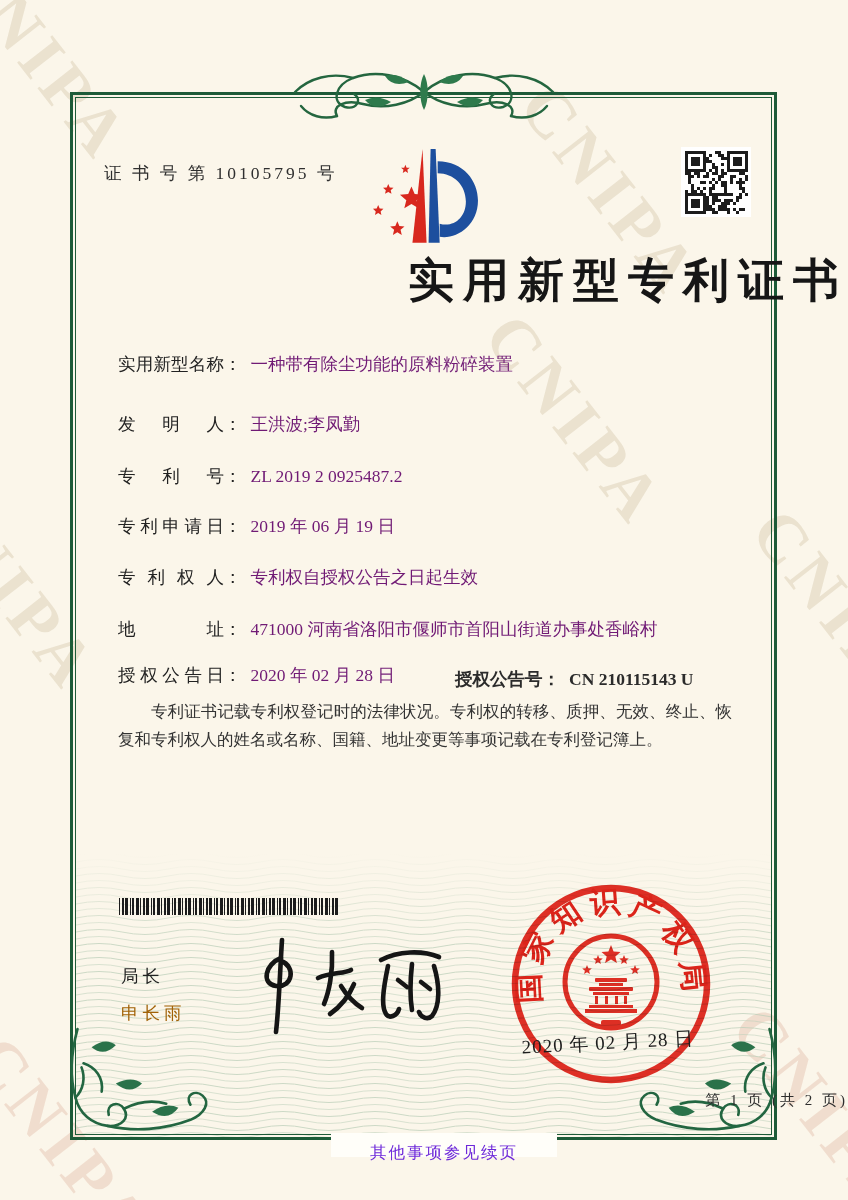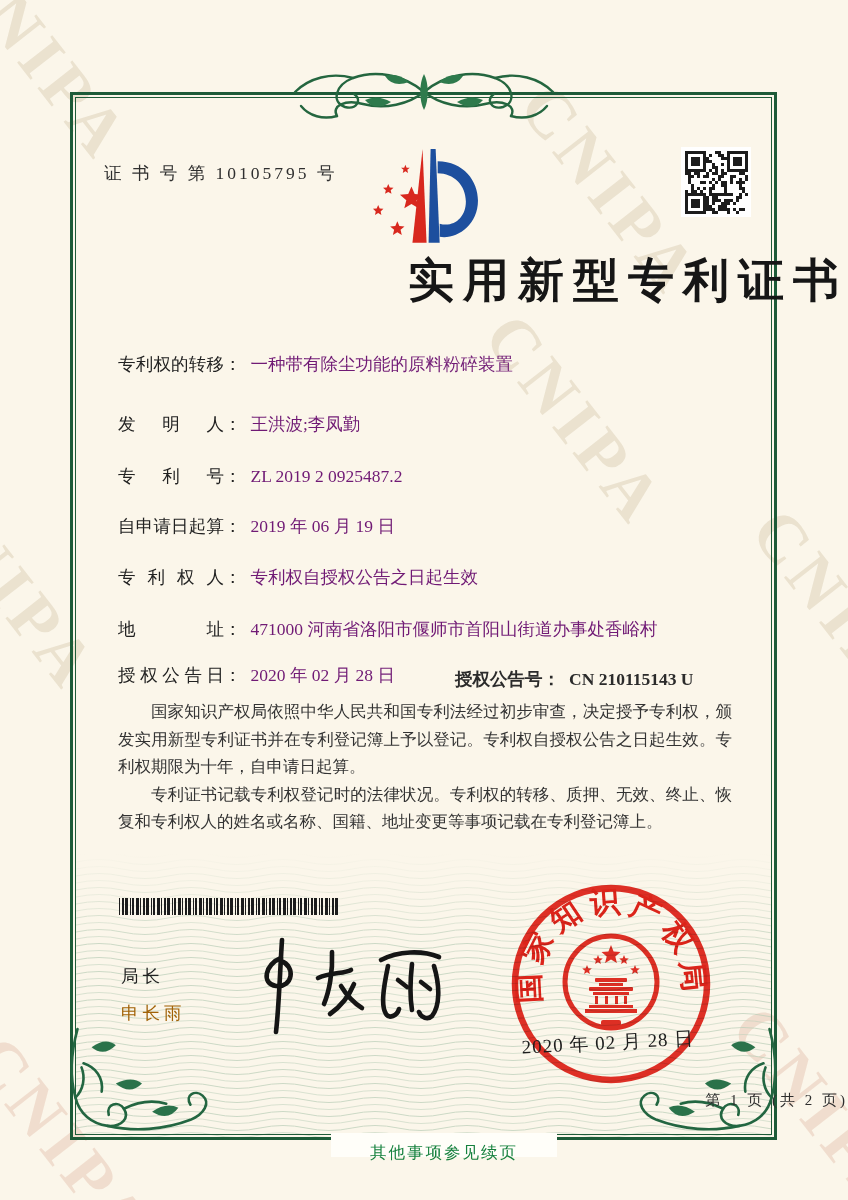--- a/index.html
+++ b/index.html
@@ -48,21 +48,21 @@
   .sig-title{position:absolute;left:121px;top:964px;font-size:17.5px;letter-spacing:4px;color:#222;}
   .sig-name{position:absolute;left:121px;top:1001px;font-size:17.5px;letter-spacing:4px;color:#a16207;}
   .signature{position:absolute;left:235px;top:928px;width:225px;height:118px;}
   .seal{position:absolute;left:508px;top:881px;width:206px;height:206px;mix-blend-mode:multiply;}
   .seal-date{position:absolute;left:520px;top:1030px;width:176px;text-align:center;
              font-size:19px;letter-spacing:1px;color:#1d1d1d;transform:rotate(-3deg);
              font-family:"Liberation Serif","DejaVu Serif",serif;}
   .page-num{position:absolute;left:0;top:1091px;width:100%;text-align:right;
             font-size:15px;letter-spacing:3px;color:#2e2e2e;}
   .note-box{position:absolute;left:331px;top:1133px;width:226px;height:24px;line-height:40px;
-            background:#fffef9;text-align:center;font-size:16.5px;letter-spacing:2px;color:#15803d;}
+            background:#fffef9;text-align:center;font-size:16.5px;letter-spacing:2px;color:#6d28d9;}
 
   .ornament-top{position:absolute;left:287px;top:58px;width:274px;height:78px;}
   .corner-bl{position:absolute;left:63px;top:1023px;width:152px;height:116px;}
   .corner-br{position:absolute;left:632px;top:1023px;width:152px;height:116px;}
 </style>
 </head>
 <body>
 
 <div class="page" data-name="patent-certificate-page">
 
@@ -405,53 +405,52 @@
         <rect x="34" y="64" width="3" height="3"></rect>
         <rect x="46" y="64" width="3" height="3"></rect>
         <rect x="55" y="64" width="3" height="3"></rect>
       </g>
   </svg>
 
   <div class="title" data-name="certificate-title">实用新型专利证书</div>
 
   <div class="fields" id="fields" data-name="field-list">
       <div class="frow" data-name="field-row" style="top: 352px;">
-      <span class="flabel" data-name="field-label">专利权的转移</span><span class="fcolon" data-name="field-colon">：</span><span class="fvalue" data-name="field-value">一种带有除尘功能的原料粉碎装置</span>
+      <span class="flabel" data-name="field-label">实用新型名称</span><span class="fcolon" data-name="field-colon">：</span><span class="fvalue" data-name="field-value">一种带有除尘功能的原料粉碎装置</span>
       
     </div>
       <div class="frow" data-name="field-row" style="top: 412px;">
       <span class="flabel" data-name="field-label">发明人</span><span class="fcolon" data-name="field-colon">：</span><span class="fvalue" data-name="field-value">王洪波;李凤勤</span>
       
     </div>
       <div class="frow" data-name="field-row" style="top: 464px;">
       <span class="flabel" data-name="field-label">专利号</span><span class="fcolon" data-name="field-colon">：</span><span class="fvalue" data-name="field-value">ZL 2019 2 0925487.2</span>
       
     </div>
       <div class="frow" data-name="field-row" style="top: 514px;">
-      <span class="flabel" data-name="field-label">自申请日起算</span><span class="fcolon" data-name="field-colon">：</span><span class="fvalue" data-name="field-value">2019 年 06 月 19 日</span>
+      <span class="flabel" data-name="field-label">专利申请日</span><span class="fcolon" data-name="field-colon">：</span><span class="fvalue" data-name="field-value">2019 年 06 月 19 日</span>
       
     </div>
       <div class="frow" data-name="field-row" style="top: 565px;">
       <span class="flabel" data-name="field-label">专利权人</span><span class="fcolon" data-name="field-colon">：</span><span class="fvalue" data-name="field-value">专利权自授权公告之日起生效</span>
       
     </div>
       <div class="frow" data-name="field-row" style="top: 617px;">
       <span class="flabel" data-name="field-label">地址</span><span class="fcolon" data-name="field-colon">：</span><span class="fvalue" data-name="field-value">471000 河南省洛阳市偃师市首阳山街道办事处香峪村</span>
       
     </div>
       <div class="frow" data-name="field-row" style="top: 663px;">
       <span class="flabel" data-name="field-label">授权公告日</span><span class="fcolon" data-name="field-colon">：</span><span class="fvalue" data-name="field-value">2020 年 02 月 28 日</span>
       <span class="fpair2" data-name="field-pair-2" style="display: inline;">
         <span class="flabel2" data-name="field-label-2">授权公告号</span><span data-name="field-colon-2" class="fcolon2">：</span><span class="fvalue2" data-name="field-value-2" style="margin-left:9px;">CN 210115143 U</span>
       </span>
     </div>
     </div>
 
   <div class="body-text" data-name="grant-statement">
-    <p data-name="grant-paragraph-1">国家知识产权局依照中华人民共和国专利法经过初步审查，决定授予专利权，颁发实用新型专利证书并在专利登记簿上予以登记。专利权自授权公告之日起生效。专利权期限为十年，自申请日起算。</p>
     <p data-name="grant-paragraph-2">专利证书记载专利权登记时的法律状况。专利权的转移、质押、无效、终止、恢复和专利权人的姓名或名称、国籍、地址变更等事项记载在专利登记簿上。</p>
   </div>
 
   <svg class="barcode" viewBox="0 0 220 17" preserveAspectRatio="none" data-name="barcode-icon">
     <g id="barcode-bars" fill="#1c1c1c">
         <rect x="0" y="0" width="1" height="17"></rect>
         <rect x="3" y="0" width="2" height="17"></rect>
         <rect x="6" y="0" width="3" height="17"></rect>
         <rect x="11" y="0" width="1" height="17"></rect>
         <rect x="13" y="0" width="2" height="17"></rect>

